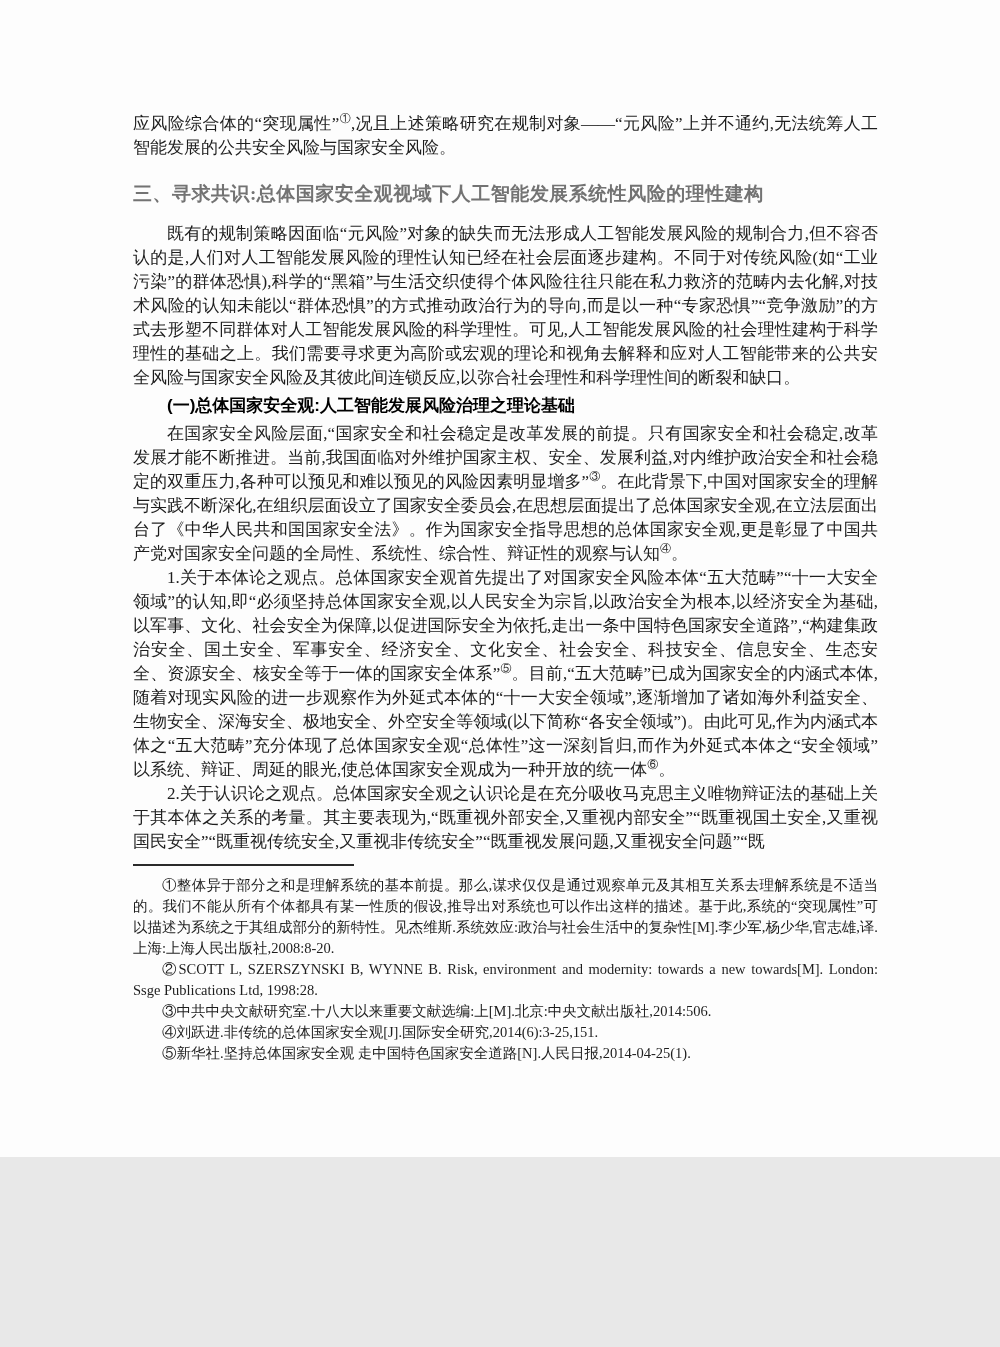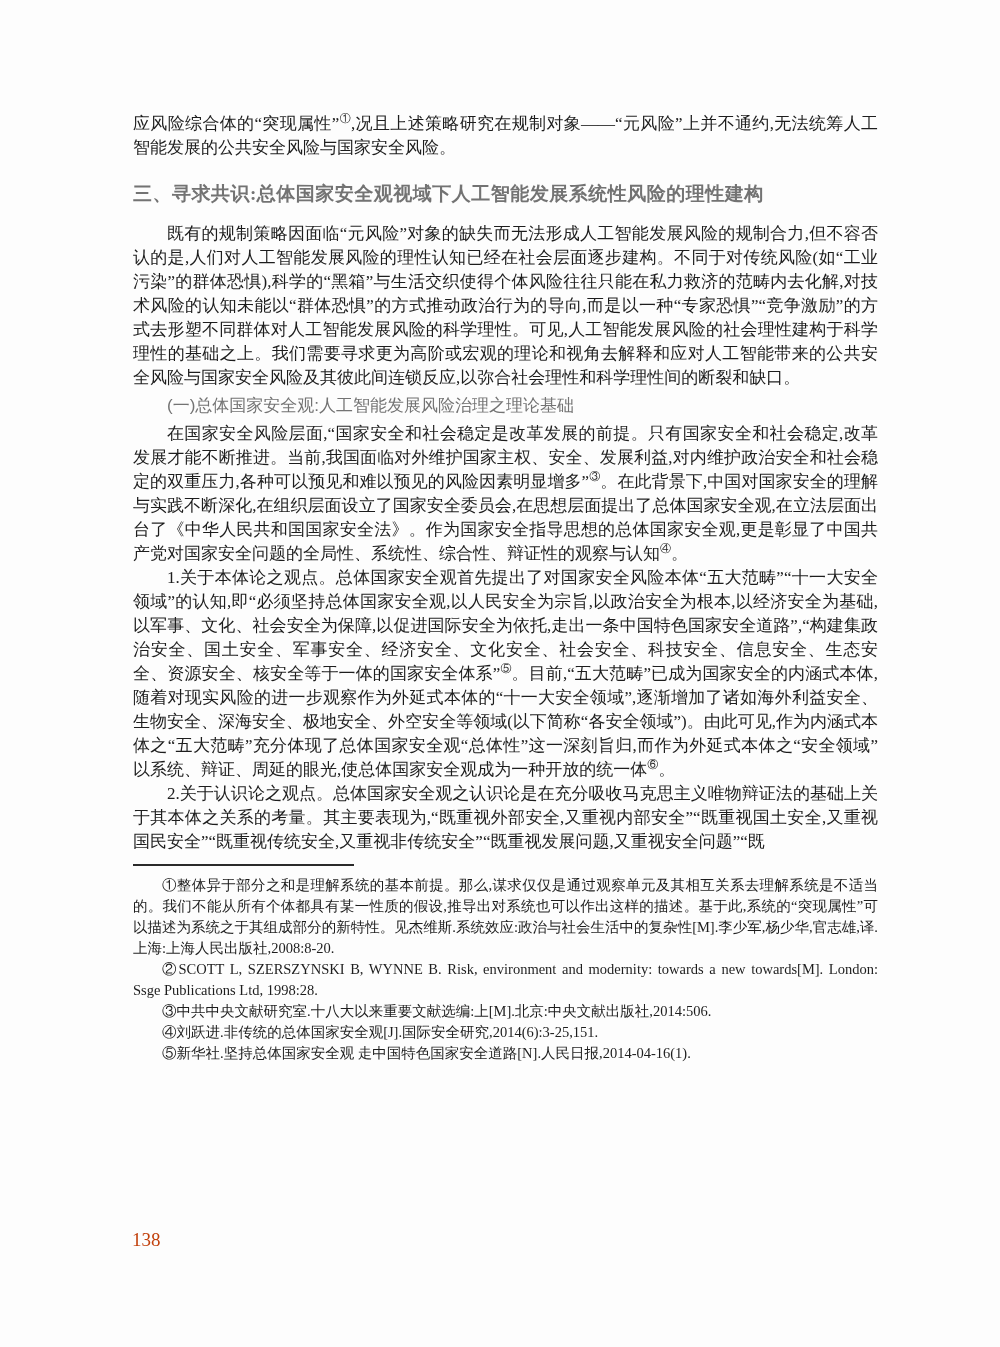--- a/index.html
+++ b/index.html
@@ -1,19 +1,19 @@
 <!DOCTYPE html>
 <html lang="zh"><head>
 <meta charset="utf-8">
 <style>
   html, body { margin: 0; padding: 0; background: #e8e8e8; }
   .page {
     position: relative;
     width: 1000px;
-    height: 1347px;
+    height: 1157px;
     margin: 0 auto;
     background: #fdfdfd;
     color: #1d1d1d;
     font-family: "Liberation Serif", "DejaVu Serif", serif;
     overflow: hidden;
   }
   .content {
     position: absolute;
     left: 133px;
     top: 112px;
@@ -38,24 +38,24 @@
     font-weight: bold;
     text-align: left;
     letter-spacing: 0.5px;
     font-family: Liberation Serif, serif;
     color: #737373;
   }
   .subsection-heading {
     margin: 4px 0 4px 0;
     font-size: 17px;
     line-height: 24px;
-    font-weight: normal;
+    font-weight: bold;
     text-indent: 2em;
     font-family: "Liberation Sans", "DejaVu Sans", sans-serif;
-    color: #737373;
+    color: #000000;
   }
   .footnote-divider {
     width: 221px;
     height: 0;
     border: none;
     border-top: 2px solid #2a2a2a;
     margin: 10px 0 9px 0;
   }
   .footnotes { }
   .footnote {
@@ -94,19 +94,19 @@
 
     <p class="body-text">2.关于认识论之观点。总体国家安全观之认识论是在充分吸收马克思主义唯物辩证法的基础上关于其本体之关系的考量。其主要表现为,“既重视外部安全,又重视内部安全”“既重视国土安全,又重视国民安全”“既重视传统安全,又重视非传统安全”“既重视发展问题,又重视安全问题”“既</p>
 
     <div class="footnote-divider"></div>
 
     <div class="footnotes">
       <p class="footnote">①整体异于部分之和是理解系统的基本前提。那么,谋求仅仅是通过观察单元及其相互关系去理解系统是不适当的。我们不能从所有个体都具有某一性质的假设,推导出对系统也可以作出这样的描述。基于此,系统的“突现属性”可以描述为系统之于其组成部分的新特性。见杰维斯.系统效应:政治与社会生活中的复杂性[M].李少军,杨少华,官志雄,译.上海:上海人民出版社,2008:8-20.</p>
       <p class="footnote">②SCOTT L, SZERSZYNSKI B, WYNNE B. Risk, environment and modernity: towards a new towards[M]. London: Ssge Publications Ltd, 1998:28.</p>
       <p class="footnote">③中共中央文献研究室.十八大以来重要文献选编:上[M].北京:中央文献出版社,2014:506.</p>
       <p class="footnote">④刘跃进.非传统的总体国家安全观[J].国际安全研究,2014(6):3-25,151.</p>
-      <p class="footnote">⑤新华社.坚持总体国家安全观 走中国特色国家安全道路[N].人民日报,2014-04-16(1).</p>
+      <p class="footnote">⑤新华社.坚持总体国家安全观 走中国特色国家安全道路[N].人民日报,2014-04-25(1).</p>
     </div>
 
   </main>
 
   <div class="page-number">138</div>
 </div>
 
 </body></html>

